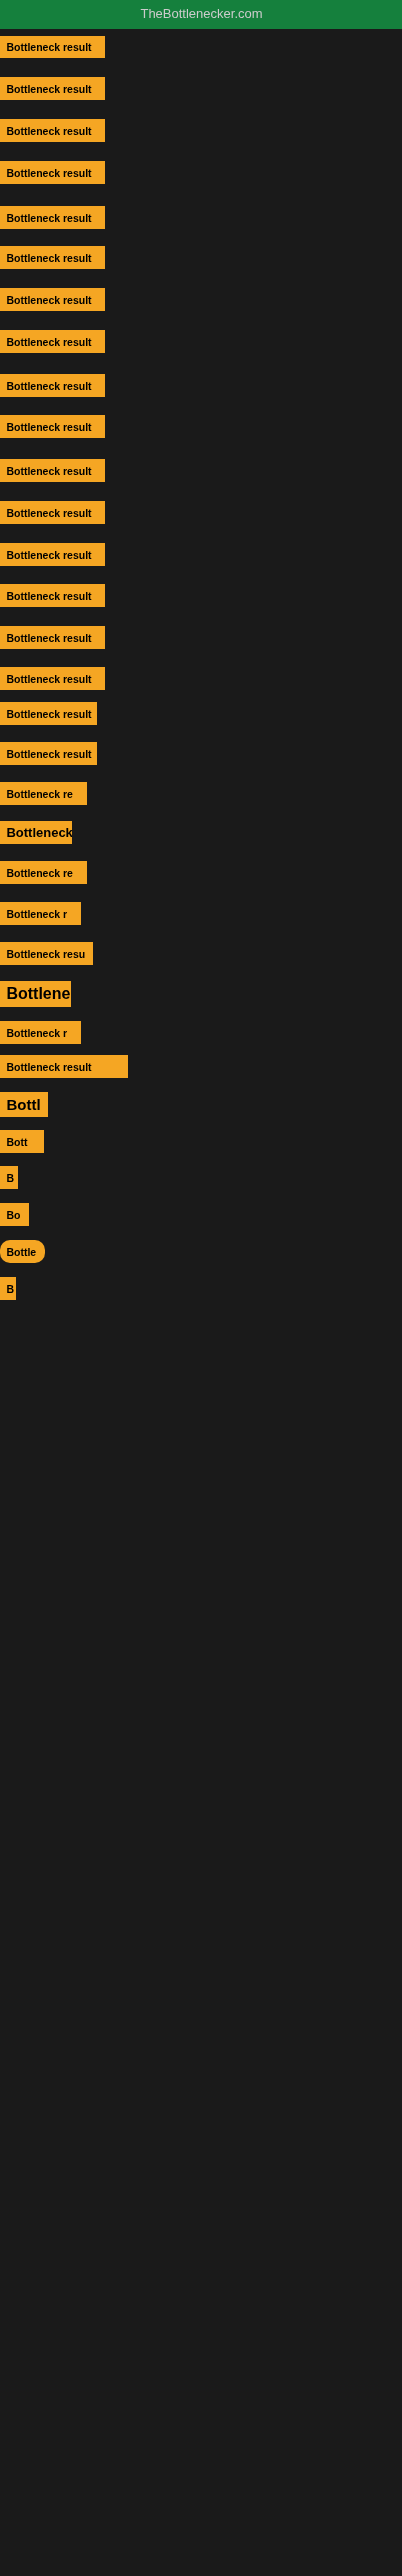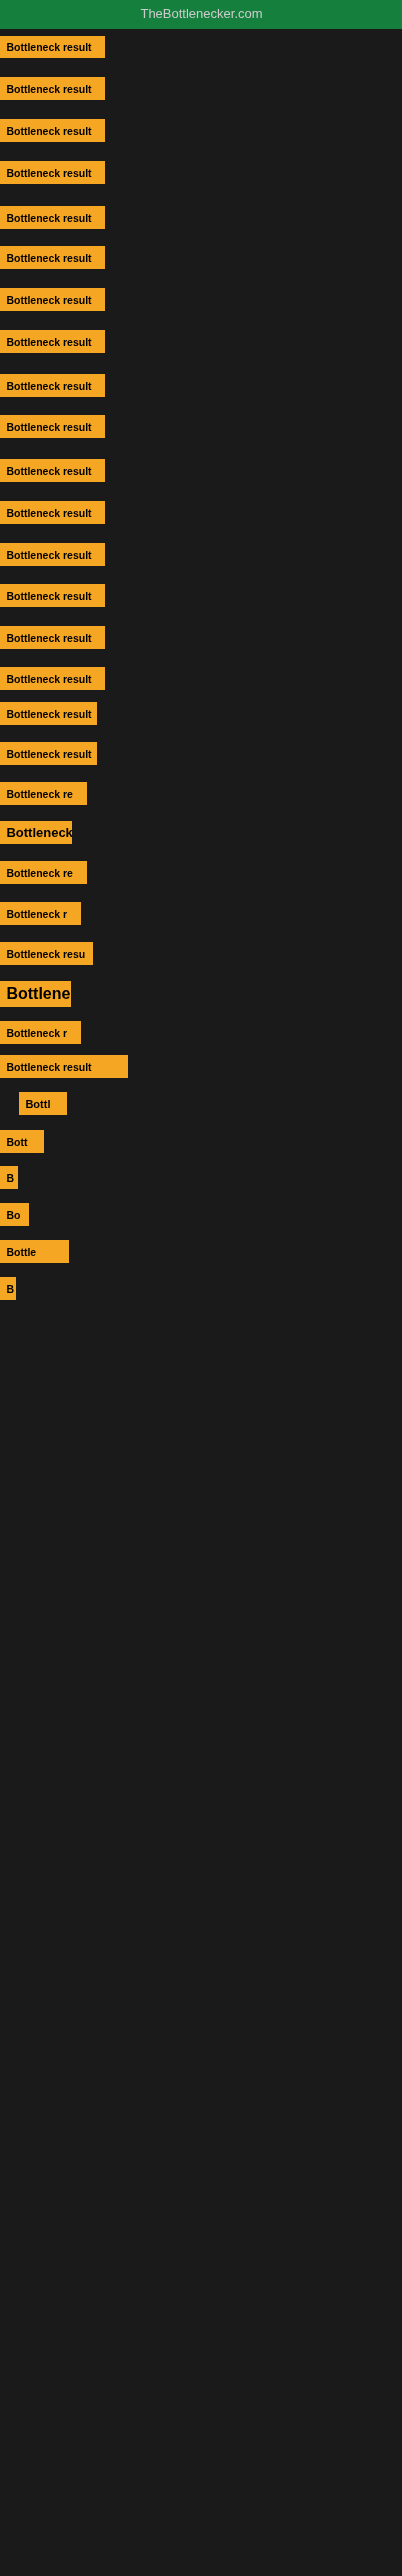--- a/index.html
+++ b/index.html
@@ -102,31 +102,31 @@
     <div style="position: absolute; top: 952px; left: 0px; display: flex; align-items: center;">
       <div style="background-color: rgb(245, 166, 35); color: rgb(0, 0, 0); font-size: 16px; font-weight: bold; padding: 4px 6.4px; width: 71px; overflow: hidden; white-space: nowrap; min-height: 22.5px; display: flex; align-items: center;">Bottlenec</div>
     </div>
     <div style="position: absolute; top: 992px; left: 0px; display: flex; align-items: center;">
       <div style="background-color: rgb(245, 166, 35); color: rgb(0, 0, 0); font-size: 10.5px; font-weight: bold; padding: 4px 6.4px; width: 81px; overflow: hidden; white-space: nowrap; min-height: 22.5px; display: flex; align-items: center;">Bottleneck r</div>
     </div>
     <div style="position: absolute; top: 1026px; left: 0px; display: flex; align-items: center;">
       <div style="background-color: rgb(245, 166, 35); color: rgb(0, 0, 0); font-size: 10.5px; font-weight: bold; padding: 4px 6.4px; width: 128px; overflow: hidden; white-space: nowrap; min-height: 22.5px; display: flex; align-items: center;">Bottleneck result</div>
     </div>
     <div style="position: absolute; top: 1063px; left: 0px; display: flex; align-items: center;">
-      <div style="background-color: rgb(245, 166, 35); color: rgb(0, 0, 0); font-size: 11px; font-weight: bold; padding: 4px 6.4px; width: 48px; overflow: hidden; white-space: nowrap; min-height: 22.5px; display: flex; align-items: center; margin-left: 19px;">Bottl</div>
+      <div style="background-color: rgb(245, 166, 35); color: rgb(0, 0, 0); font-size: 15px; font-weight: bold; padding: 4px 6.4px; width: 48px; overflow: hidden; white-space: nowrap; min-height: 22.5px; display: flex; align-items: center;">Bottl</div>
     </div>
     <div style="position: absolute; top: 1101px; left: 0px; display: flex; align-items: center; justify-content: center;">
       <div style="background-color: rgb(245, 166, 35); color: rgb(0, 0, 0); font-size: 10.5px; font-weight: bold; padding: 4px 6.4px; width: 44px; overflow: hidden; white-space: nowrap; min-height: 22.5px; display: flex; align-items: center;">Bott</div>
     </div>
     <div style="position: absolute; top: 1137px; left: 0px; display: flex; align-items: center;">
       <div style="background-color: rgb(245, 166, 35); color: rgb(0, 0, 0); font-size: 10.5px; font-weight: bold; padding: 4px 6.4px; width: 17.7px; overflow: hidden; white-space: nowrap; min-height: 22.5px; display: flex; align-items: center;">B</div>
     </div>
     <div style="position: absolute; top: 1174px; left: 0px; display: flex; align-items: flex-start;">
       <div style="background-color: rgb(245, 166, 35); color: rgb(0, 0, 0); font-size: 10.5px; font-weight: bold; padding: 4px 6.4px; width: 29px; overflow: hidden; white-space: nowrap; min-height: 22.5px; display: flex; align-items: center;">Bo</div>
     </div>
     <div style="position: absolute; top: 1211px; left: 0px; display: flex; align-items: center;">
-      <div style="background-color: rgb(245, 166, 35); color: rgb(0, 0, 0); font-size: 10.5px; font-weight: bold; padding: 4px 6.4px; width: 69px; overflow: hidden; white-space: nowrap; min-height: 22.5px; display: flex; align-items: center;">Bottle</div>
+      <div style="background-color: rgb(245, 166, 35); color: rgb(0, 0, 0); font-size: 10.5px; font-weight: bold; padding: 4px 6.4px; width: 45px; overflow: hidden; white-space: nowrap; min-height: 22.5px; display: flex; align-items: center; border-radius: 10px;">Bottle</div>
     </div>
     <div style="position: absolute; top: 1248px; left: 0px; display: flex; align-items: center;">
       <div style="background-color: rgb(245, 166, 35); color: rgb(0, 0, 0); font-size: 10.5px; font-weight: bold; padding: 4px 6.4px; width: 16px; overflow: hidden; white-space: nowrap; min-height: 22.5px; display: flex; align-items: center;">B</div>
     </div>
   </div>
 
 
 </body></html>

